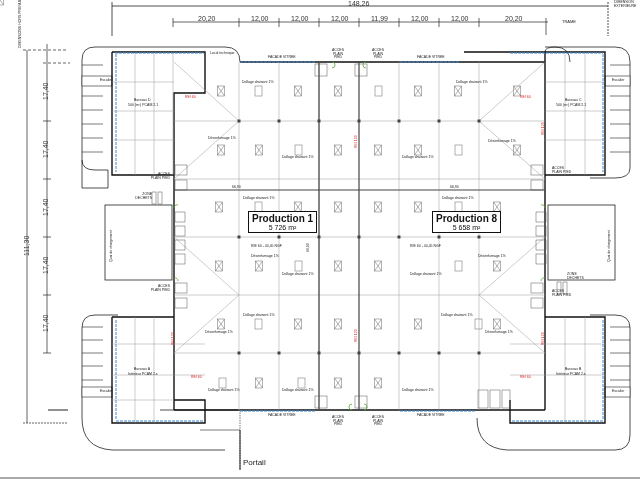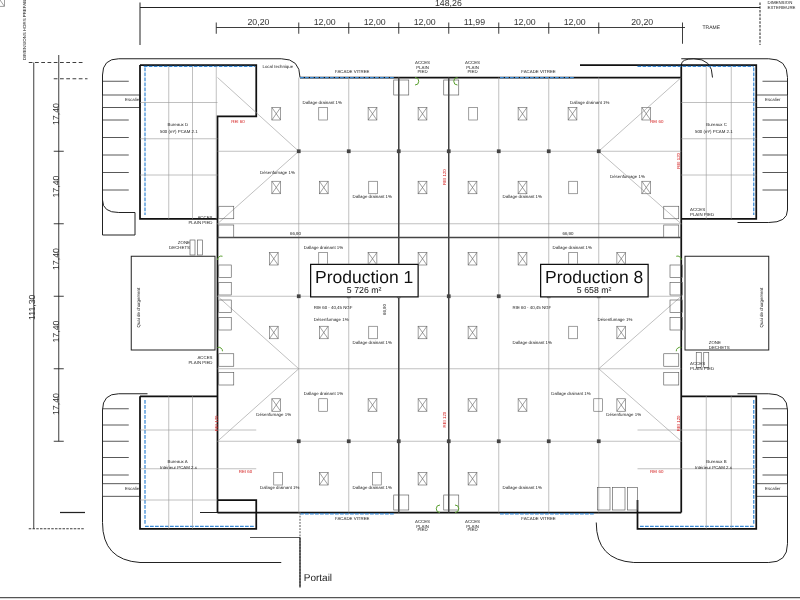--- a/index.html
+++ b/index.html
@@ -5,21 +5,21 @@
   html, body { margin:0; padding:0; background:#ffffff; }
   body { width:640px; height:480px; position:relative; overflow:hidden; font-family:"Liberation Sans", sans-serif; }
   svg { position:absolute; left:0; top:0; }
   .t { position:absolute; font-family:"Liberation Sans", sans-serif; color:#222; white-space:nowrap; line-height:1; }
   .tiny { font-size:3.5px; }
   .small { font-size:4px; }
   .dim { font-size:7px; color:#333; }
   .vert { transform:rotate(-90deg); transform-origin:left top; }
   .red { color:#d42020; }
   .prod { position:absolute; border:1px solid #111; background:#fff; text-align:center; padding:1px 3px; }
-  .prod .title { font-size:14px; font-weight:normal; color:#111; display:block; }
+  .prod .title { font-size:10px; font-weight:bold; color:#111; display:block; }
   .prod .area { font-size:7px; color:#111; display:block; }
   .portail { font-size:8px; color:#222; }
 </style>
 </head>
 <body>
 
 <svg width="640" height="480" viewBox="0 0 640 480" xmlns="http://www.w3.org/2000/svg">
 
   <g stroke="#222" stroke-width="0.8" fill="none">
     <line x1="112" y1="6" x2="608" y2="6"></line>

